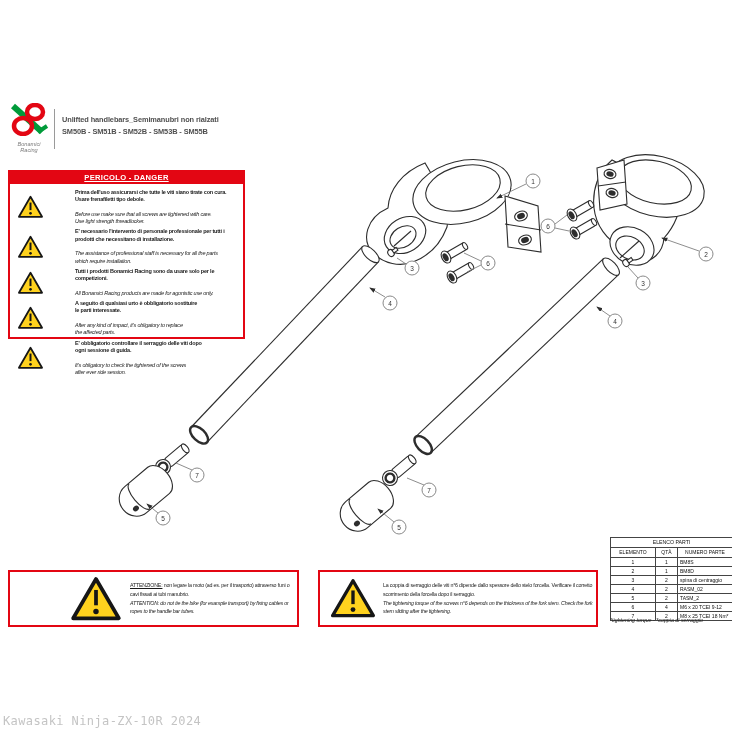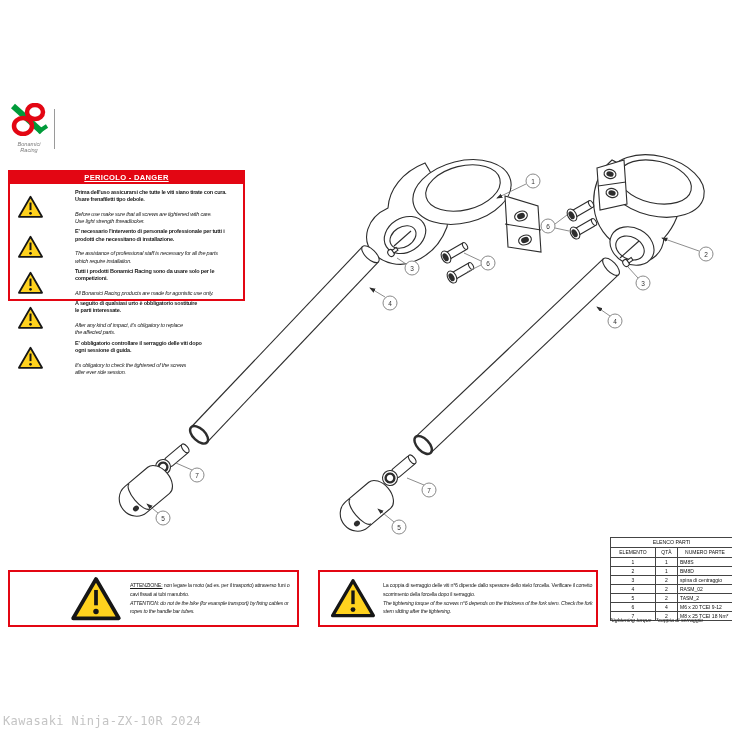--- a/index.html
+++ b/index.html
@@ -7,21 +7,21 @@
         font-family:"Liberation Sans",sans-serif;color:#1a1a1a;}
 
   
   .logo{position:absolute;left:6px;top:103px;width:46px;text-align:center;}
   .logo .brand{font-size:5.6px;font-style:italic;color:#7a7a7a;line-height:6.2px;margin-top:1px;}
   .hdr-divider{position:absolute;left:54px;top:109px;width:1px;height:40px;background:#9a9a9a;}
   .hdr-text{position:absolute;left:62px;top:114px;font-size:7.4px;font-weight:bold;color:#4f4f4f;
             letter-spacing:-0.1px;line-height:11.5px;}
 
   
-  .danger{position:absolute;left:8px;top:170px;width:237px;height:131px;border:2px solid #e30613;background:#fff;box-sizing:border-box;}
+  .danger{position:absolute;left:8px;top:170px;width:237px;height:169px;border:2px solid #e30613;background:#fff;box-sizing:border-box;}
   .danger-title{height:12px;line-height:12px;background:#e30613;color:#fff;text-align:center;
                 font-size:7.6px;font-weight:bold;text-decoration:underline;letter-spacing:.3px;}
   .dlist{padding:5px 4px 2px 3px;display:flex;flex-direction:column;gap:3px;}
   .dwarn{display:flex;align-items:center;}
   .dwarn .tri{width:27px;height:24px;flex:none;margin-left:4px;}
   .dwarn .txt{margin-left:31px;font-size:5.5px;letter-spacing:-0.2px;line-height:7.3px;white-space:pre-line;}
   .dit{font-weight:bold;}
   .den{font-style:italic;}
 
   
@@ -73,20 +73,24 @@
       <path d="M30,29 L39,23" stroke="#009b3a" stroke-width="4" fill="none"></path>
       <ellipse cx="27" cy="9" rx="8" ry="7" fill="none" stroke="#e30613" stroke-width="4.5"></ellipse>
       <ellipse cx="15" cy="23" rx="9" ry="8" fill="none" stroke="#e30613" stroke-width="4.5"></ellipse>
     </svg>
     <div class="brand">
       <div>Bonamici</div>
       <div>Racing</div>
     </div>
   </div>
   <div class="hdr-divider"></div>
+  <div class="hdr-text">
+    <div>Unlifted handlebars_Semimanubri non rialzati</div>
+    <div>SM50B - SM51B - SM52B - SM53B - SM55B</div>
+  </div>
 
   <div class="danger">
     <div class="danger-title">PERICOLO - DANGER</div>
     <div class="dlist">
       <div class="dwarn">
         <svg class="tri" viewBox="0 0 30 27">
           <path d="M15,2 L28,24.5 L2,24.5 Z" fill="#ffd21e" stroke="#161616" stroke-width="2" stroke-linejoin="round"></path>
           <rect x="13.9" y="8.5" width="2.2" height="8.5" fill="#161616"></rect>
             <circle cx="15" cy="20.6" r="1.5" fill="#161616"></circle>
         </svg>

